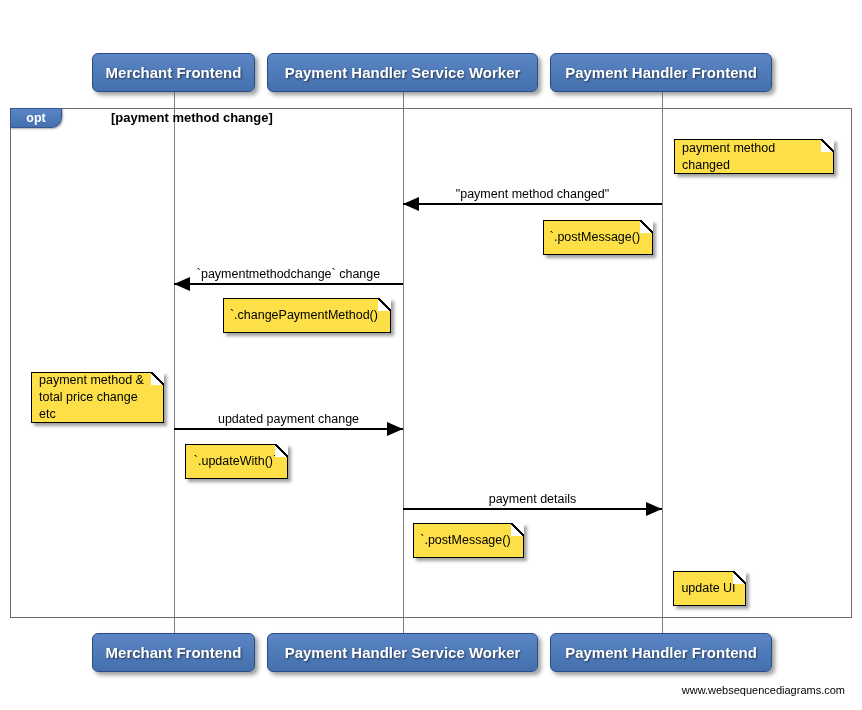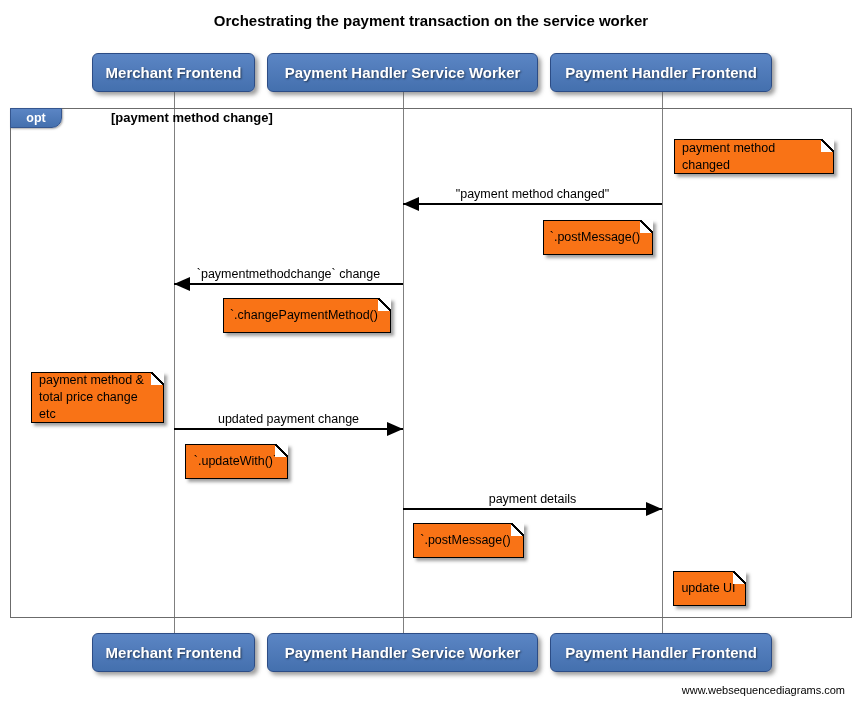--- a/index.html
+++ b/index.html
@@ -86,21 +86,21 @@
     left: 74px; top: 1px;
     font-weight: bold;
     font-size: 13px;
     white-space: nowrap;
     padding-left: 26px;
   }
 
   
   .note {
     position: absolute;
-    background: #f97316;
+    background: #fde047;
     border: 1px solid #000;
     box-shadow: 3px 3px 3px rgba(110,110,110,0.65);
     box-sizing: border-box;
     display: flex;
     align-items: center;
     justify-content: center;
     font-size: 12.5px;
     padding: 3px 9px 3px 7px;
     white-space: pre-line;
     line-height: 1.35;
@@ -164,21 +164,20 @@
     position: absolute;
     right: 17px; top: 684px;
     font-size: 11px;
   }
 </style>
 </head>
 <body>
 
 <div id="diagram">
 
-  <div class="title">Orchestrating the payment transaction on the service worker</div>
 
   <div class="lifeline l1"></div>
   <div class="lifeline l2"></div>
   <div class="lifeline l3"></div>
 
   <div class="actor a1 top">Merchant Frontend</div>
   <div class="actor a2 top">Payment Handler Service Worker</div>
   <div class="actor a3 top">Payment Handler Frontend</div>
 
   <div class="fragment">

